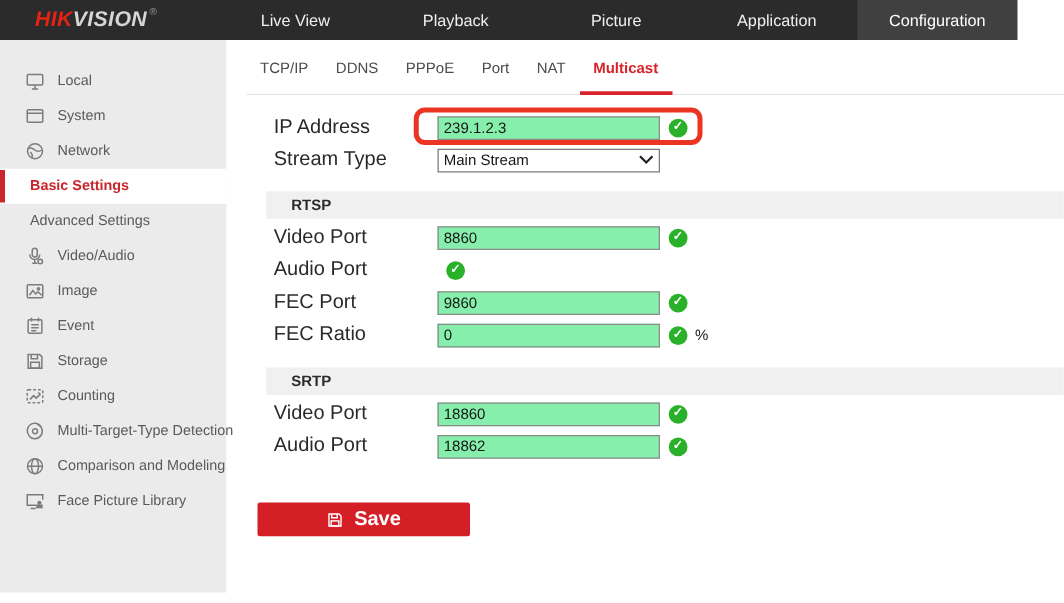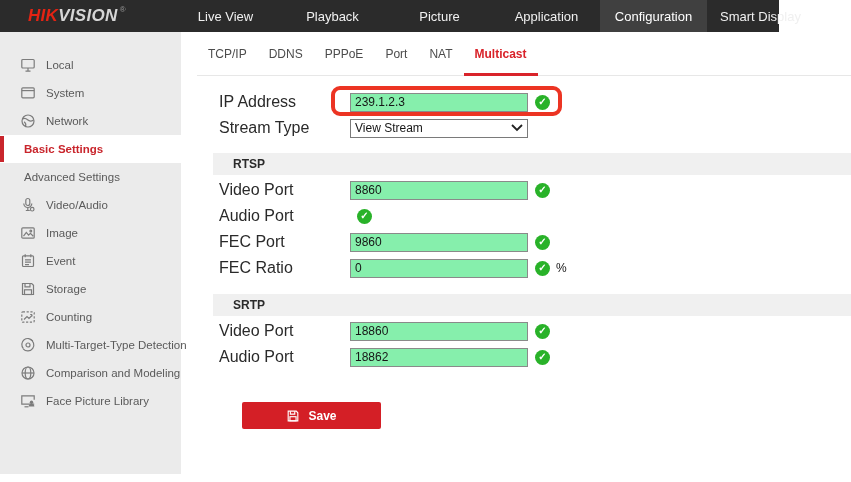--- a/index.html
+++ b/index.html
@@ -43,22 +43,22 @@
         font-size:12px;color:#161616;padding:0 4px;display:flex;align-items:center;}
   .tselect{width:178px;height:19px;box-sizing:border-box;border:1px solid #7a7a7a;background:#fff;
         font-size:12px;color:#161616;padding:0 4px;display:flex;align-items:center;justify-content:space-between;cursor:pointer;}
   .okchk{width:15px;height:15px;border-radius:50%;background:#29b229;margin-left:7px;flex:0 0 15px;
         display:flex;align-items:center;justify-content:center;}
   .okchk::before{content:"\2713";color:#fff;font-size:10px;font-weight:bold;line-height:1;}
   .suffix{font-size:12px;color:#161616;margin-left:6px;}
   .section-bar{height:22px;margin-left:32px;margin-top:12px;background:#f0f0f0;
         display:flex;align-items:center;padding-left:20px;font-size:12px;font-weight:bold;color:#2b2b2b;}
   .gap2{margin-top:2px;}
-  .save-btn{margin:32px 0 0 61px;width:139px;height:27px;background:#d41f26;border:none;border-radius:2px;
-        color:#ffffff;font-size:12px;font-weight:bold;font-family:"Liberation Sans",sans-serif;
+  .save-btn{margin:32px 0 0 25px;width:170px;height:27px;background:#d41f26;border:none;border-radius:2px;
+        color:#ffffff;font-size:16px;font-weight:bold;font-family:"Liberation Sans",sans-serif;
         display:flex;align-items:center;justify-content:center;gap:8px;cursor:pointer;}
   
   .annotation{position:absolute;left:331px;top:86px;width:231px;height:30px;box-sizing:border-box;
         border:4px solid #ec3423;border-radius:9px;z-index:5;pointer-events:none;}
   svg{display:block;}
 </style>
 </head>
 <body>
 
 <div class="topbar">
@@ -66,21 +66,20 @@
     <span class="hik">HIK</span>
       <span class="vision">VISION</span>
       <span class="reg">®</span>
   </div>
   <div class="topnav">
     <div class="nav-item">Live View</div>
     <div class="nav-item">Playback</div>
     <div class="nav-item">Picture</div>
     <div class="nav-item">Application</div>
     <div class="nav-item active">Configuration</div>
-    <div class="nav-item">Smart Display</div>
   </div>
 </div>
 
 <div class="sidebar">
   <div class="side-item">
     <span class="ico">
       <svg width="16" height="16" viewBox="0 0 16 16" fill="none" stroke="#7c7c7c" stroke-width="1.2">
           <rect x="1.8" y="2.5" width="12.4" height="8.5" rx="1"></rect>
           <path d="M5.5 14.2h5M8 11v3.2"></path>
         </svg>
@@ -207,21 +206,21 @@
 
     <div class="frow">
       <div class="flabel">IP Address</div>
       <div class="tinput">239.1.2.3</div>
       <div class="okchk"></div>
     </div>
 
     <div class="frow">
       <div class="flabel">Stream Type</div>
       <div class="tselect">
-        <span>View Stream</span>
+        <span>Main Stream</span>
         <span>
           <svg width="12" height="8" viewBox="0 0 12 8" fill="none" stroke="#222" stroke-width="1.8">
               <polyline points="1,1 6,6 11,1"></polyline>
             </svg>
         </span>
       </div>
     </div>
 
     <div class="section-bar">
       <span>RTSP</span>

